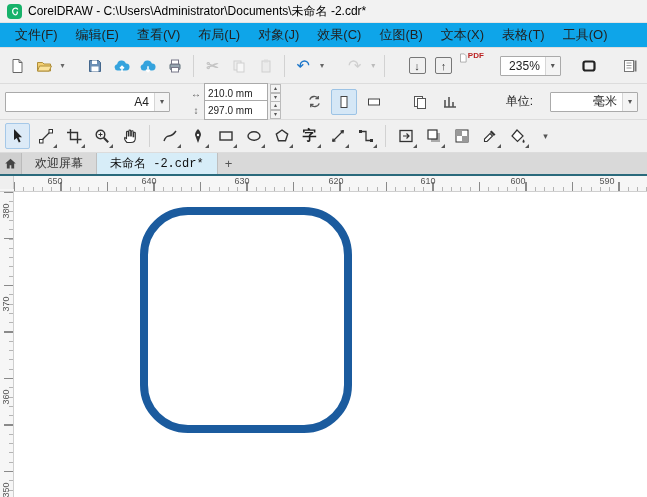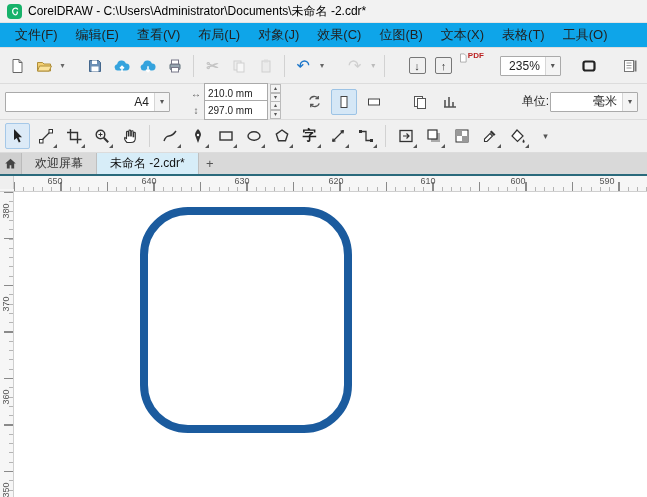--- a/index.html
+++ b/index.html
@@ -43,35 +43,35 @@
   
   .pagesize-combo { width:165px; }
   .dims { display:flex; flex-direction:column; gap:1px; justify-content:center; }
   .dimrow { display:flex; align-items:center; gap:2px; height:16px; }
   .dim-icon { font-size:10px; color:#555; width:12px; text-align:center; }
   .dimfield { width:64px; height:20px; background:#fff; border:1px solid #aaa; font-size:10px; padding:8px 3px; display:flex; align-items:center; }
   .spin { display:flex; flex-direction:column; width:11px; }
   .spin span { font-size:6px; line-height:7px; text-align:center; color:#555; border:1px solid #bbb; background:#f3f3f3; cursor:default; }
   .orient-btn { width:26px; height:26px; display:flex; align-items:center; justify-content:center; border-radius:2px; border:1px solid transparent; }
   .orient-btn.active { background:#d5e7f6; border-color:#9cc3e5; }
-  .units-wrap { margin-left:auto; display:flex; align-items:center; gap:1px; padding-right:4px; }
+  .units-wrap { margin-left:auto; display:flex; align-items:center; gap:17px; padding-right:4px; }
   .units-label { font-size:12px; color:#222; }
   .units-combo { width:88px; }
 
   
   .tool { width:25px; height:26px; display:flex; align-items:center; justify-content:center; position:relative; border-radius:2px; }
   .tool.active { background:#dceaf7; border:1px solid #a5c8e8; }
   .tool.flyout::after { content:""; position:absolute; right:1px; bottom:1px; border-left:4px solid transparent; border-bottom:4px solid #555; }
   .tool .zh { font-size:14px; font-weight:bold; color:#222; }
   .expander { font-size:9px; color:#555; }
 
   
   .tabbar { height:21px; background:#d9d9d9; display:flex; align-items:stretch; }
   .hometab { width:22px; display:flex; align-items:center; justify-content:center; background:#cfcfcf; border-right:1px solid #bbb; }
-  .doc-tab { display:flex; align-items:center; padding:0 13px; font-size:12px; color:#333; border-right:1px solid #bfbfbf; background:#d9d9d9; white-space:nowrap; }
+  .doc-tab { display:flex; align-items:center; padding:0 13px; font-size:12px; color:#333; border-right:1px solid #bfbfbf; background:#d9d9d9; white-space:nowrap;font-family:Liberation Mono, monospace; }
   .doc-tab.active { background:#d7edf8; color:#111; }
   .newtab { width:22px; display:flex; align-items:center; justify-content:center; font-size:13px; color:#555; }
   .teal-line { height:2px; background:#2a6a7c; }
 
   
   .hruler { position:relative; height:16px; background:#f6f6f6; border-bottom:1px solid #cfcfcf; }
   .ruler-corner { position:absolute; left:0; top:0; width:14px; height:13px; background:#efefef; border-right:1px solid #ccc; }
   .hruler-ticks { position:absolute; left:14px; right:0; top:0; bottom:0;
      background-image:
        repeating-linear-gradient(90deg,#8a8a8a 0 1px,transparent 1px 46.5px),

